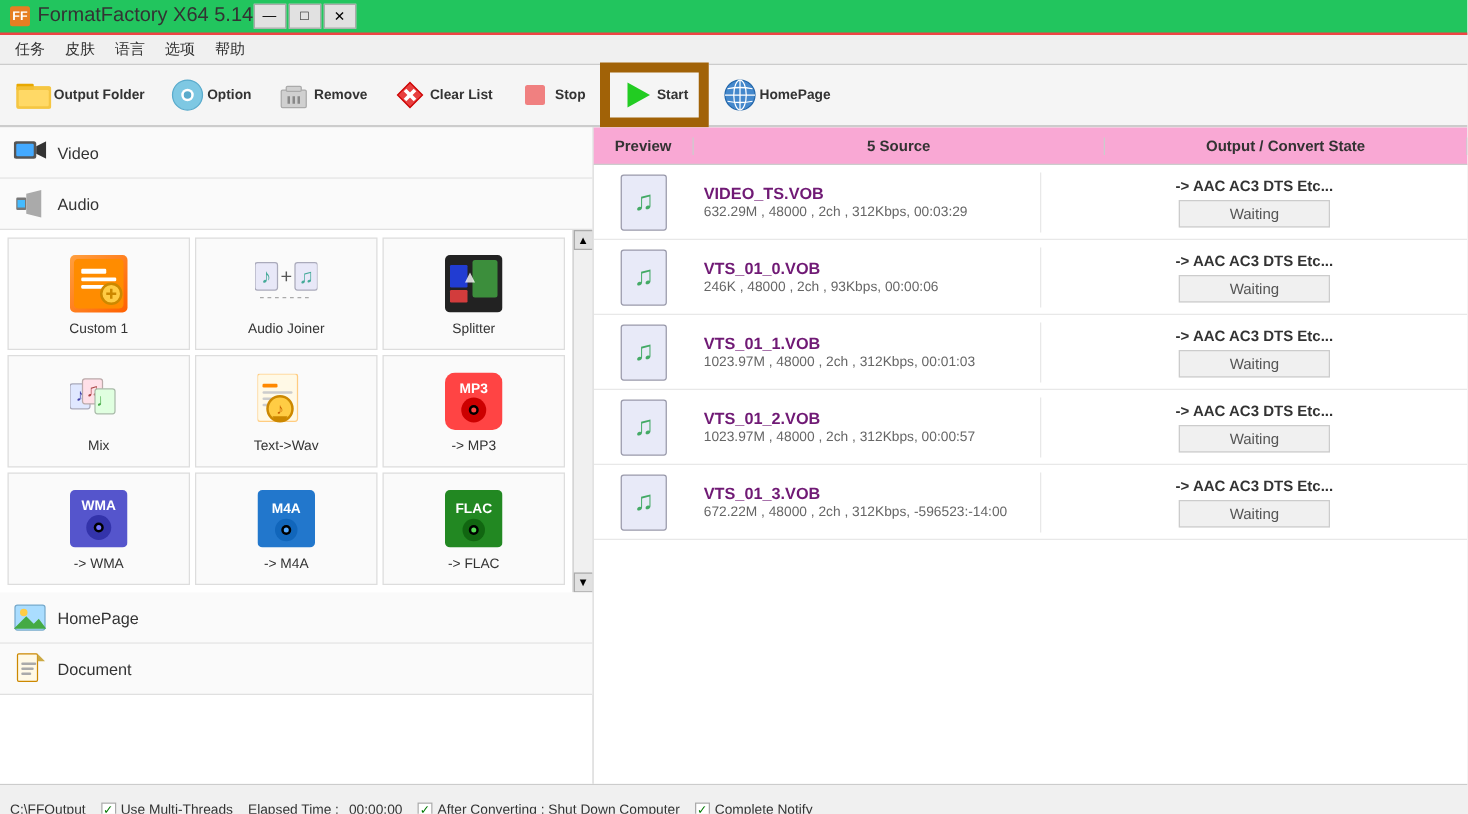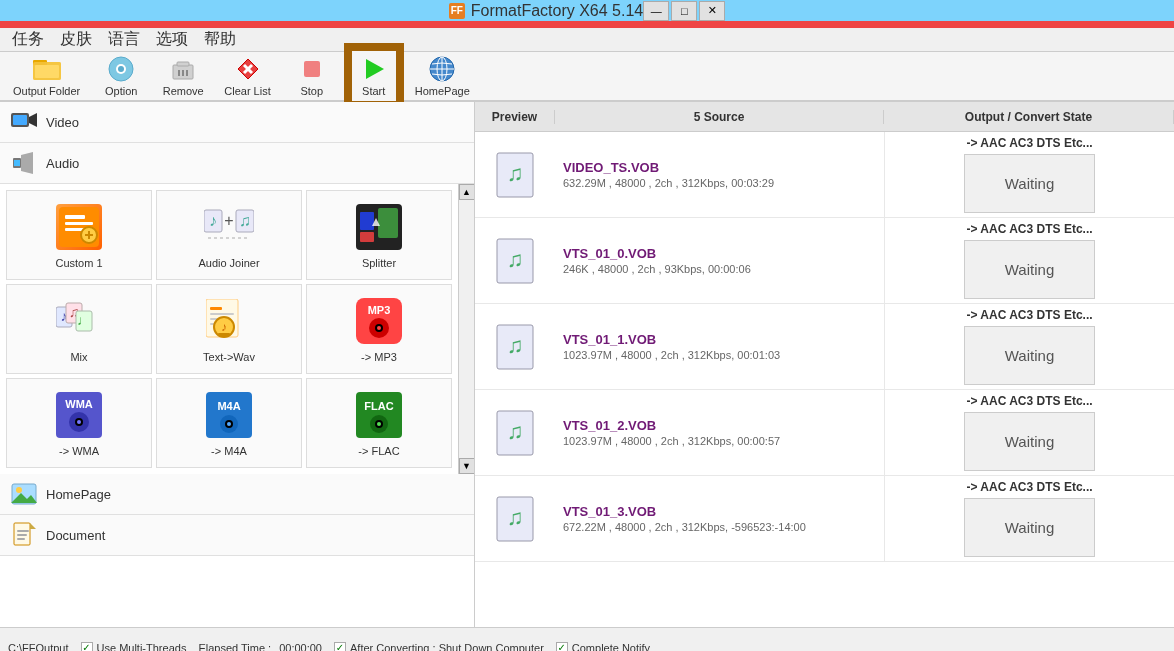--- a/index.html
+++ b/index.html
@@ -1,67 +1,67 @@
 <!DOCTYPE html>
 <html><head>
   <meta charset="utf-8">
   <style>
     * { margin: 0; padding: 0; box-sizing: border-box; }
     body { width: 1174px; height: 651px; font-family: 'Microsoft YaHei', Arial, sans-serif; font-size: 12px; background: #f0f0f0; overflow: hidden; }
     
     
-    .title-bar { background: #7dd3fc; height: 28px; display: flex; align-items: center; justify-content: center; padding: 0 8px; border-bottom: 7px solid #ef4444; }
+    .title-bar { background: #22c55e; height: 28px; display: flex; align-items: center; justify-content: flex-start; padding: 0 8px; border-bottom: 2px solid #ef4444; }
     .title-bar-left { display: flex; align-items: center; gap: 6px; }
     .title-icon { width: 16px; height: 16px; background: #e67e22; border-radius: 2px; display: flex; align-items: center; justify-content: center; color: white; font-size: 10px; font-weight: bold; }
     .title-text { font-size: 16px; color: #333; }
     .title-controls { display: flex; gap: 2px; }
     .title-btn { width: 26px; height: 20px; border: 1px solid #aaa; background: #e1e1e1; cursor: pointer; display: flex; align-items: center; justify-content: center; font-size: 11px; }
 
     
     .menu-bar { background: #f0f0f0; height: 24px; display: flex; align-items: center; padding: 0 4px; border-bottom: 1px solid #ccc; }
-    .menu-item { padding: 2px 8px; cursor: pointer; font-size: 16px; color: #333; }
+    .menu-item { padding: 2px 8px; cursor: pointer; font-size: 12px; color: #333; }
 
     
     .toolbar { background: #f5f5f5; height: 50px; display: flex; align-items: center; padding: 0 4px; gap: 2px; border-bottom: 2px solid #ccc; }
-    .toolbar-btn { display: flex; flex-direction: column; align-items: center; justify-content: center; padding: 4px 8px; cursor: pointer; border: 1px solid transparent; min-width: 60px; gap: 2px; }
+    .toolbar-btn { display: flex; flex-direction: row; align-items: center; justify-content: center; padding: 4px 8px; cursor: pointer; border: 1px solid transparent; min-width: 60px; gap: 2px; font-weight: bold; }
     .toolbar-btn-icon { width: 28px; height: 28px; display: flex; align-items: center; justify-content: center; }
     .toolbar-btn-label { font-size: 11px; color: #333; }
     .btn-start { border: 8px solid #a16207; background: #f5f5f5; }
 
     
     .main { display: flex; height: calc(651px - 28px - 24px - 50px - 24px); }
 
     
     .left-panel { width: 475px; border-right: 1px solid #ccc; display: flex; flex-direction: column; background: white; overflow: hidden; }
     .category-item { display: flex; align-items: center; padding: 6px 10px; border-bottom: 1px solid #e0e0e0; cursor: pointer; background: #fafafa; }
     .category-icon { width: 28px; height: 28px; margin-right: 8px; display: flex; align-items: center; justify-content: center; }
     .category-label { font-size: 13px; color: #333; }
 
     .grid-area { display: grid; grid-template-columns: repeat(3, 1fr); gap: 4px; padding: 6px; overflow-y: auto; flex: 1; }
     .grid-item { display: flex; flex-direction: column; align-items: center; justify-content: center; padding: 8px 4px; cursor: pointer; border: 1px solid #ddd; background: #fafafa; min-height: 90px; }
     .grid-item-icon { width: 52px; height: 52px; display: flex; align-items: center; justify-content: center; margin-bottom: 4px; }
     .grid-item-label { font-size: 11px; color: #333; text-align: center; }
 
     
     .right-panel { flex: 1; display: flex; flex-direction: column; background: white; }
-    .right-header { display: flex; height: 30px; border-bottom: 1px solid #ccc; background: #e5e5e5; align-items: center; }
+    .right-header { display: flex; height: 30px; border-bottom: 1px solid #ccc; background: #f9a8d4; align-items: center; }
     .col-header { display: flex; align-items: center; justify-content: center; font-size: 12px; color: #333; font-weight: bold; border-right: 1px solid #ccc; }
     .col-preview { width: 80px; }
     .col-source { flex: 1; }
     .col-output { width: 290px; }
 
     .file-list { flex: 1; overflow-y: auto; }
     .file-row { display: flex; border-bottom: 1px solid #e8e8e8; min-height: 60px; align-items: center; }
     .file-preview { width: 80px; display: flex; align-items: center; justify-content: center; }
     .file-info { flex: 1; display: flex; flex-direction: column; justify-content: center; padding: 4px 8px; }
     .file-name { font-size: 13px; color: #701a75; font-weight: bold; }
     .file-meta { font-size: 11px; color: #666; margin-top: 2px; }
-    .file-output { width: 290px; display: flex; flex-direction: column; align-items: center; justify-content: center; gap: 4px; border-left: 1px solid #e8e8e8; padding: 4px; }
+    .file-output { width: 342px; display: flex; flex-direction: column; align-items: center; justify-content: center; gap: 4px; border-left: 1px solid #e8e8e8; padding: 4px; }
     .output-label { font-size: 12px; color: #333; font-weight: bold; }
-    .waiting-btn { background: #f0f0f0; border: 1px solid #ccc; color: #555; font-size: 15px; padding: 20px 40px; cursor: pointer; }
+    .waiting-btn { background: #f0f0f0; border: 1px solid #ccc; color: #555; font-size: 12px; padding: 3px 40px; cursor: pointer; }
 
     
     .status-bar { height: 40px; background: #f0f0f0; border-top: 1px solid #ccc; display: flex; align-items: center; padding: 0 8px; gap: 12px; font-size: 11px; color: #333; }
     .status-item { display: flex; align-items: center; gap: 4px; }
     .status-cb { width: 12px; height: 12px; border: 1px solid #aaa; background: white; display: flex; align-items: center; justify-content: center; }
     .status-check { color: #007700; font-size: 10px; }
 
     
     .gi-custom { background: linear-gradient(135deg, #ffa040, #ff6000); color: white; font-size: 22px; border-radius: 4px; width: 46px; height: 46px; display: flex; align-items: center; justify-content: center; }
     

